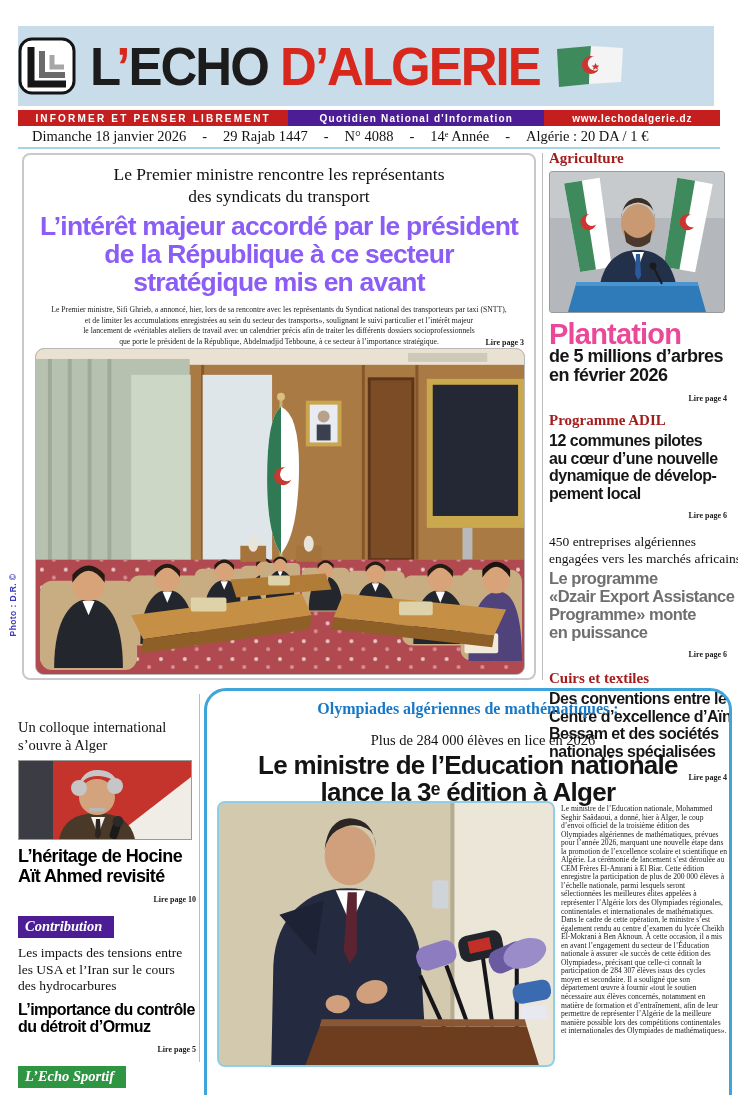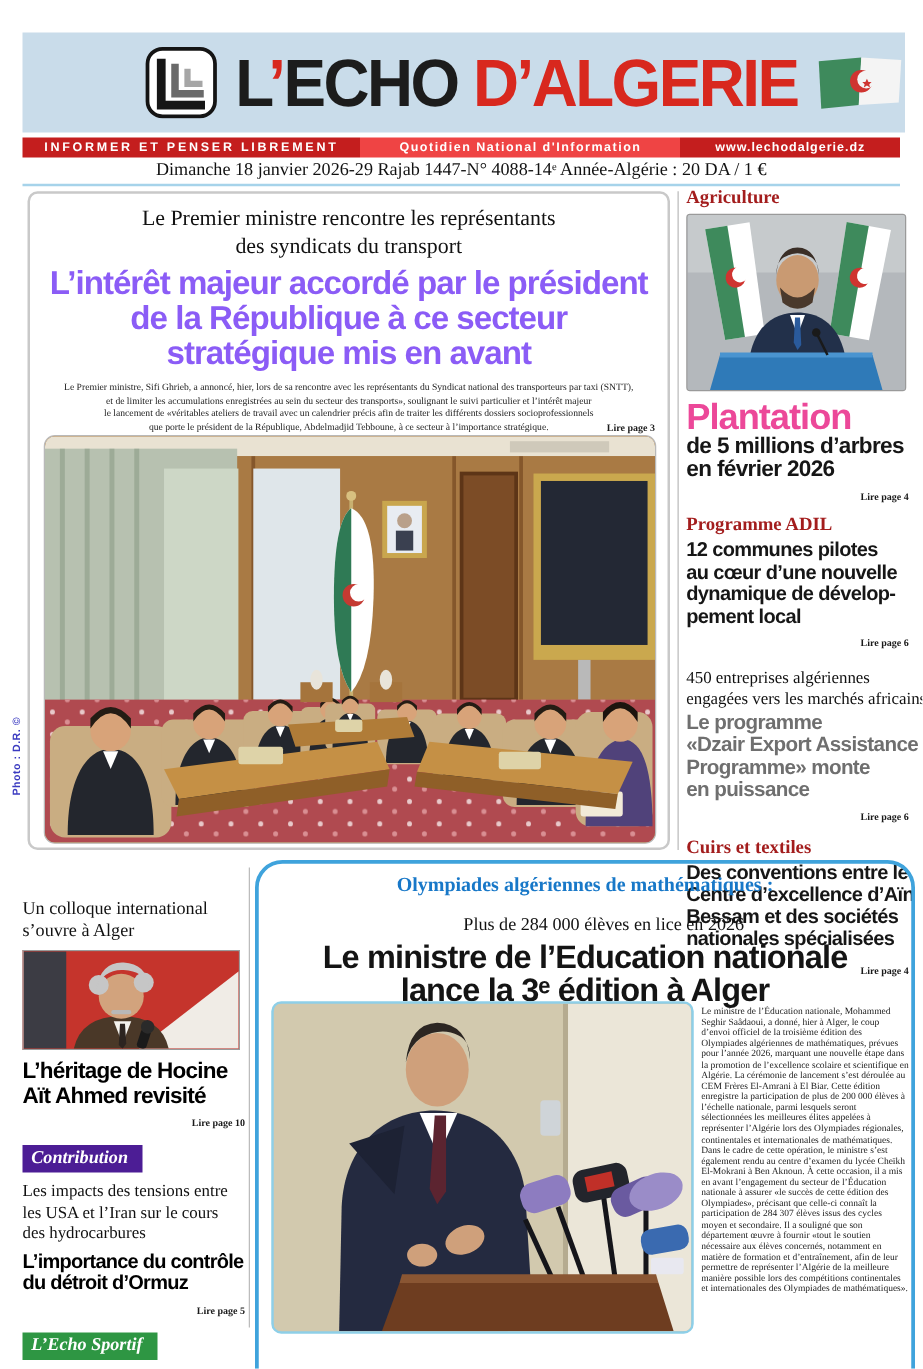--- a/index.html
+++ b/index.html
@@ -1,40 +1,40 @@
 <!DOCTYPE html>
 <html><head>
 <meta charset="utf-8">
 <style>
   html,body{margin:0;padding:0;background:#ffffff;}
   .page{position:relative;width:738px;height:1095px;background:#fff;overflow:hidden;
         font-family:"Liberation Serif", serif;color:#111;}
   .nowrap div{white-space:nowrap;}
 
   
-  .masthead{position:absolute;left:18px;top:26px;right:14px;height:80px;background:#c9dcea;
-            display:flex;align-items:center;justify-content:flex-end;gap:14px;}
+  .masthead{position:absolute;left:18px;top:26px;right:24px;height:80px;background:#c9dcea;
+            display:flex;align-items:center;justify-content:flex-start;gap:14px;}
   .logo-box{width:58px;height:58px;flex:0 0 auto;}
   .title{font-family:"Liberation Sans",sans-serif;font-weight:bold;font-size:51px;
          letter-spacing:-2px;line-height:1;white-space:nowrap;transform:scaleY(1.05);}
   .title .blk{color:#1c1c1c;}
   .title .red{color:#d8281e;}
   .flag-wave{width:72px;height:48px;flex:0 0 auto;}
 
   
   .bars{position:absolute;left:18px;top:110px;right:18px;height:16px;display:flex;}
   .bars .seg{display:flex;align-items:center;justify-content:center;color:#fff;
              font-family:"Liberation Sans",sans-serif;font-weight:bold;font-size:10px;}
   .seg.red1{width:38.5%;background:#c41e1e;letter-spacing:2.2px;}
-  .seg.blk{width:36.5%;background:#ef4444;letter-spacing:1.2px;}
+  .seg.blk{width:36.5%;background:#4c1d95;letter-spacing:1.2px;}
   .seg.red2{width:25%;background:#c41e1e;letter-spacing:0.8px;}
 
   .dateline{position:absolute;left:18px;top:127px;right:18px;height:18px;
-            display:flex;align-items:center;justify-content:center;
-            font-size:14.5px;padding:0 14px;}
+            display:flex;align-items:center;justify-content:flex-start;
+            font-size:14.5px;padding:0 14px;gap:16px;}
   .blue-rule{position:absolute;left:18px;top:147px;right:18px;height:2px;background:#a6d3ea;}
 
   
   .lead-box{position:absolute;left:22px;top:153px;width:514px;height:527px;
             border:2px solid #c9c9c9;border-radius:8px;box-sizing:border-box;
             padding-top:8px;text-align:center;}
   .kicker-main{font-size:17.5px;line-height:22px;}
   .headline-main{margin-top:5px;font-family:"Liberation Sans",sans-serif;font-weight:bold;
                  font-size:26.5px;line-height:28px;letter-spacing:-0.8px;color:#8b5cf6;}
   .standfirst{position:relative;margin-top:9px;font-size:7.7px;line-height:10.6px;color:#222;}

